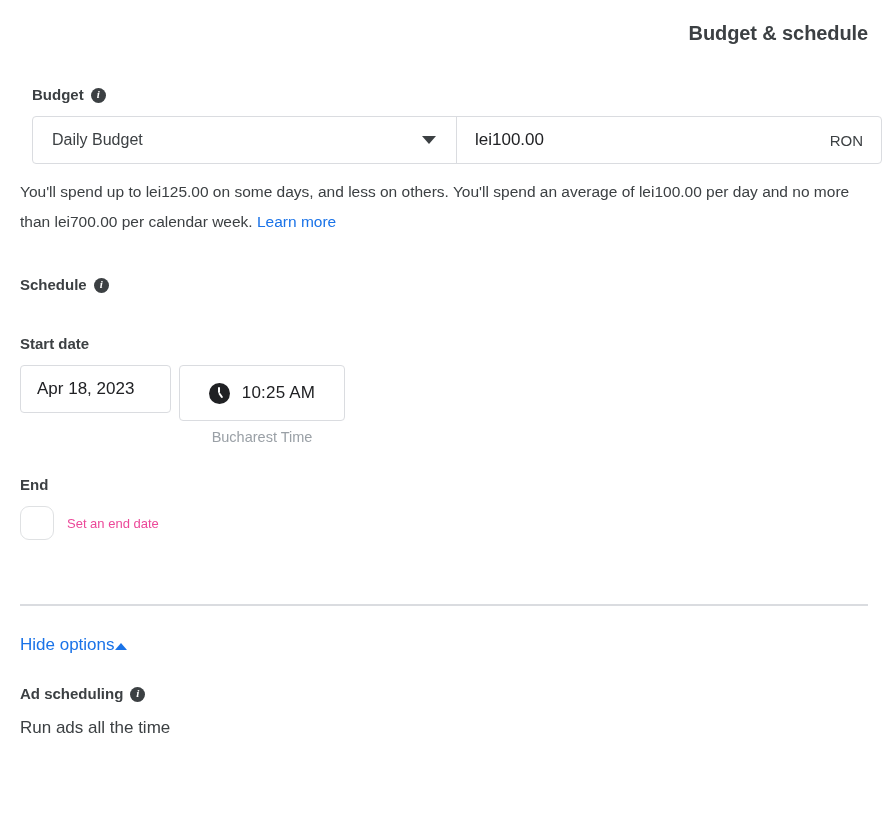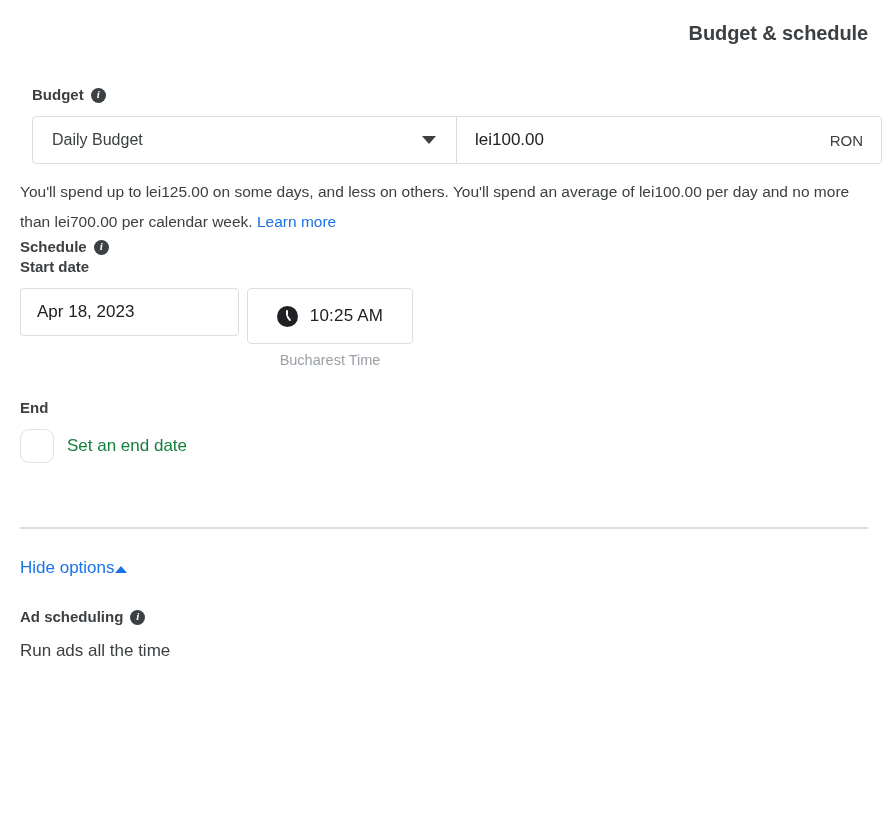--- a/index.html
+++ b/index.html
@@ -124,35 +124,36 @@
     line-height: 30px;
     color: #3c4043;
     max-width: 860px;
   }
   .helper a {
     color: #1a73e8;
     text-decoration: none;
   }
 
   
-  .schedule-title { }
+  .schedule-title { margin-top: 38px; }
   .start-label {
     font-size: 15px;
     font-weight: bold;
     color: #3c4043;
+    margin-top: 39px;
     line-height: 20px;
   }
   .date-row {
     display: flex;
     align-items: flex-start;
     gap: 8px;
     margin-top: 11px;
   }
   .date-box {
-    width: 219px;
+    width: 151px;
     height: 48px;
     border: 1px solid #dadce0;
     border-radius: 4px;
     box-sizing: border-box;
     display: flex;
     align-items: center;
     padding-left: 16px;
     font-size: 17px;
     color: #202124;
     background: #fff;
@@ -231,22 +232,22 @@
   .checkbox {
     width: 34px;
     height: 34px;
     flex: 0 0 34px;
     border: 1px solid #dfe1e3;
     border-radius: 9px;
     box-sizing: border-box;
     background: #fff;
   }
   .checkbox-label {
-    font-size: 17px;
-    color: #15803d;
+    font-size: 13px;
+    color: #ec4899;
   }
 
   
   .divider {
     height: 2px;
     background: #dadce0;
     margin-top: 64px;
   }
 
   

